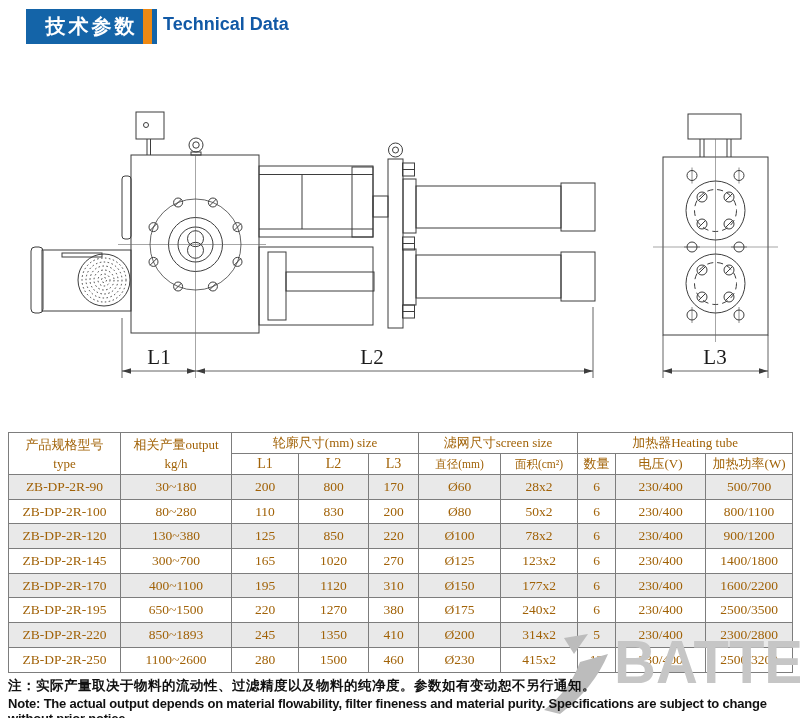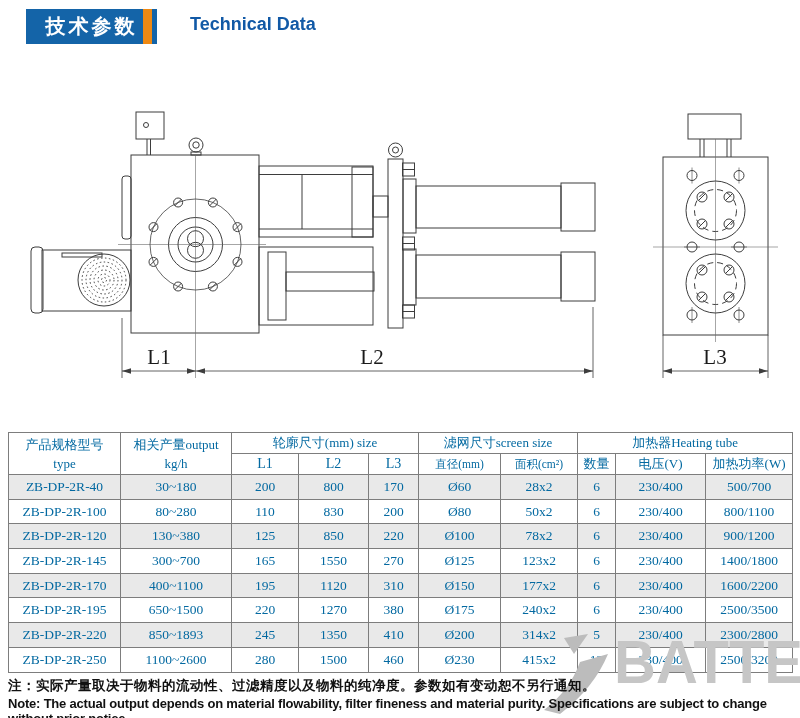--- a/index.html
+++ b/index.html
@@ -13,21 +13,21 @@
   .hdr-bar{position:absolute;left:143px;top:9px;width:9px;height:35px;}
   .hdr-en{position:absolute;left:163px;top:14px;font-size:18px;font-weight:bold;}
 
   
   .draw-svg{position:absolute;left:0;top:0;z-index:1;}
   .draw-svg text{font-family:"Liberation Serif","DejaVu Serif",serif;font-size:21px;fill:#1a1a1a;}
 
   
   .spec-table{position:absolute;left:8px;top:432px;width:784px;z-index:2;
               border-collapse:collapse;table-layout:fixed;
-              font-family:"Liberation Serif","DejaVu Serif",serif;color:#0369a1;}
+              font-family:"Liberation Serif","DejaVu Serif",serif;color:#a16207;}
   .spec-table th,.spec-table td{border:1px solid #7d7d7d;text-align:center;vertical-align:middle;
               padding:0;font-weight:normal;overflow:hidden;white-space:nowrap;}
   .spec-table thead th{font-size:13px;height:20px;background:#fff;}
   .spec-table thead .lhdr{font-size:14px;}
   .spec-table thead .small{font-size:11.5px;margin-left:40px;}
   .spec-table td{font-size:13.5px;height:23.7px;background:#fff;}
   .spec-table tbody tr:nth-child(odd) td{background:#e9e9e9;}
   .two-line div{line-height:19px;}
 
   
@@ -41,21 +41,21 @@
            font-family:"Liberation Sans",sans-serif;transform:scaleY(1.05);}
 </style>
 </head>
 <body>
 
 <div class="page">
 
   <div>
     <div class="hdr-box" style="background: rgb(20, 100, 168);">技术参数</div>
     <div class="hdr-bar" style="background: rgb(239, 137, 18);"></div>
-    <div class="hdr-en" style="color: rgb(17, 89, 166); margin-left: 27px;">Technical Data</div>
+    <div class="hdr-en" style="color: rgb(17, 89, 166);">Technical Data</div>
   </div>
 
   <svg class="draw-svg" width="800" height="430" viewBox="0 0 800 430">
     <g stroke="#3d3d3d" stroke-width="1" fill="none">
 
       <g>
 
         <g>
           <rect x="136" y="112" width="28" height="27"></rect>
           <circle cx="146" cy="125" r="2.5"></circle>
@@ -266,21 +266,21 @@
         <th class="lhdr">L3</th>
         <th class="small">直径(mm)</th>
         <th class="small">面积(cm²)</th>
         <th>数量</th>
         <th>电压(V)</th>
         <th>加热功率(W)</th>
       </tr>
     </thead>
     <tbody>
         <tr>
-          <td>ZB-DP-2R-40</td>
+          <td>ZB-DP-2R-90</td>
           <td>30~180</td>
           <td>200</td>
           <td>800</td>
           <td>170</td>
           <td>Ø60</td>
           <td>28x2</td>
           <td>6</td>
           <td>230/400</td>
           <td>500/700</td>
         </tr>
@@ -305,21 +305,21 @@
           <td>Ø100</td>
           <td>78x2</td>
           <td>6</td>
           <td>230/400</td>
           <td>900/1200</td>
         </tr>
         <tr>
           <td>ZB-DP-2R-145</td>
           <td>300~700</td>
           <td>165</td>
-          <td>1550</td>
+          <td>1020</td>
           <td>270</td>
           <td>Ø125</td>
           <td>123x2</td>
           <td>6</td>
           <td>230/400</td>
           <td>1400/1800</td>
         </tr>
         <tr>
           <td>ZB-DP-2R-170</td>
           <td>400~1100</td>

